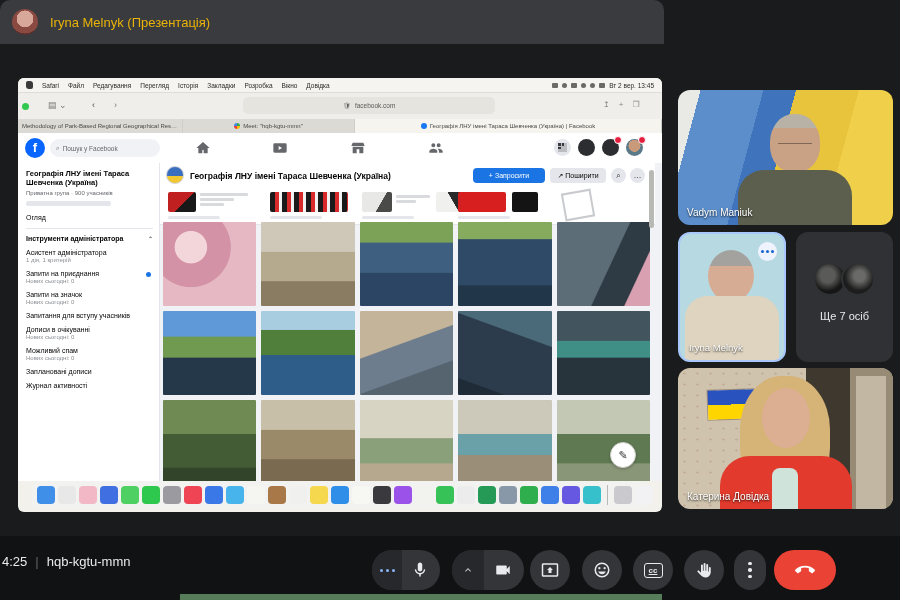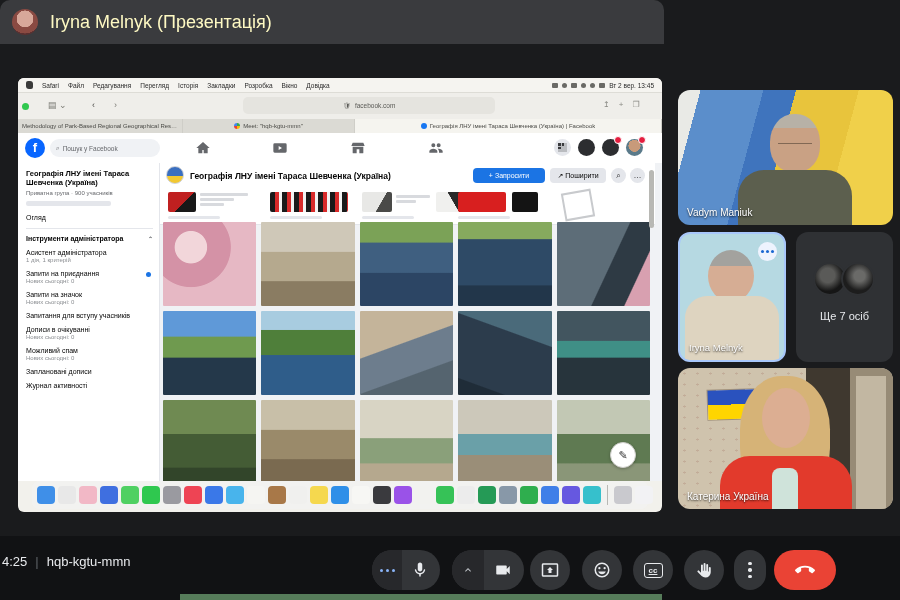--- a/index.html
+++ b/index.html
@@ -5,21 +5,21 @@
   html,body{margin:0;padding:0;background:#000;}
   #app{position:relative;width:900px;height:600px;background:#1a1b1d;overflow:hidden;
        font-family:"Liberation Sans",sans-serif;color:#e8eaed;}
   .abs{position:absolute;}
 
   
   .topbar{left:0;top:0;width:664px;height:44px;background:#3a3b3e;border-radius:10px 10px 0 0;
           display:flex;align-items:center;gap:12px;padding-left:12px;box-sizing:border-box;}
   .presenter-avatar{width:26px;height:26px;border-radius:50%;
       background:radial-gradient(circle at 50% 38%,#d8a89a 0 40%,#8a4a42 41% 70%,#5a3030 71%);flex:0 0 auto;}
-  .presenter-name{font-size:18px;color:#fef9c3;}
+  .presenter-name{font-size:13px;color:#eab308;}
 
   
   .stage{left:18px;top:78px;width:644px;height:434px;background:#f2f1ec;border-radius:6px;overflow:hidden;
          font-family:"Liberation Sans",sans-serif;color:#222;}
   .menubar{left:0;top:0;width:644px;height:15px;background:#f5f4f0;display:flex;align-items:center;
            gap:9px;padding:0 8px;box-sizing:border-box;border-bottom:1px solid #dddcd6;}
   .apple{width:7px;height:8px;background:#3a3a3a;border-radius:2px 3px 2px 3px;flex:0 0 auto;}
   .menubar span{font-size:6.5px;color:#2a2a2a;white-space:nowrap;}
   .mb-right{margin-left:auto;display:flex;align-items:center;gap:4px;}
   .mb-ico{width:6px;height:5px;background:#6a6a66;border-radius:1px;}
@@ -464,21 +464,21 @@
 
   <div class="abs tile t-kat">
     <div class="abs k-door"></div>
     <div class="abs k-door2"></div>
     <div class="abs k-door3"></div>
     <div class="abs k-flag"></div>
     <div class="abs k-hair"></div>
     <div class="abs k-face"></div>
     <div class="abs k-body"></div>
     <div class="abs k-shirt"></div>
-    <span class="pname">Катерина Україна</span>
+    <span class="pname">Катерина Довідка</span>
   </div>
 
   <div class="abs botbar"></div>
   <div class="abs green-strip"></div>
   <div class="abs meet-info">
     <span>4:25</span>
     <span class="sep">|</span>
     <span>hqb-kgtu-mmn</span>
   </div>
 

